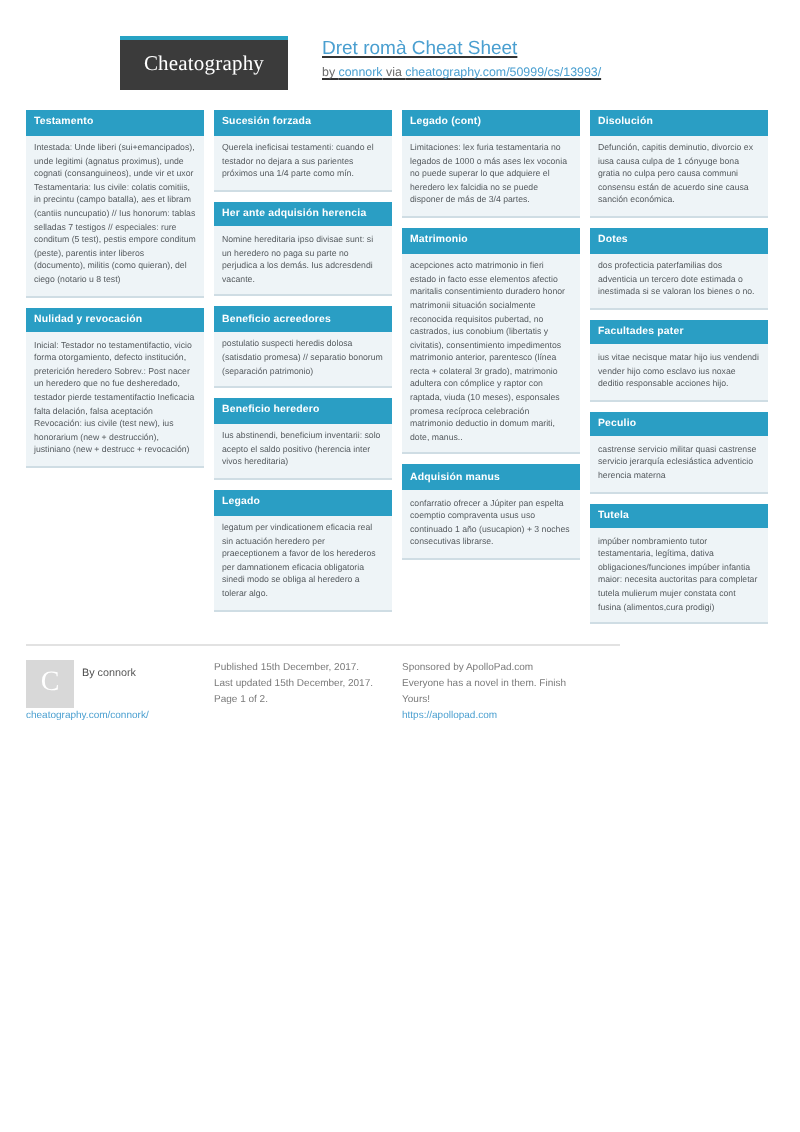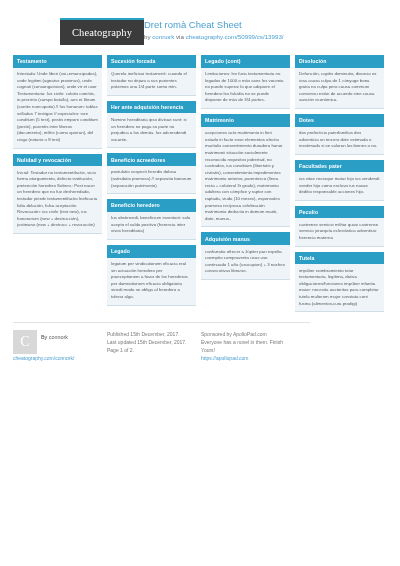--- a/index.html
+++ b/index.html
@@ -41,21 +41,23 @@
     margin-left: 47px;
   }
   .logo-text {
     color: #ffffff;
     font-family: "Liberation Serif", serif;
     font-size: 10.5px;
     letter-spacing: 0.1px;
     white-space: nowrap;
   }
   .title-block {
+    margin-left: 17px;
     padding-top: 1px;
+    text-decoration: underline;
   }
   .sheet-title {
     font-size: 9.5px;
     color: #4a9fd0;
     line-height: 12px;
     font-weight: normal;
     margin: 0;
   }
   .sheet-sub {
     font-size: 6.2px;

